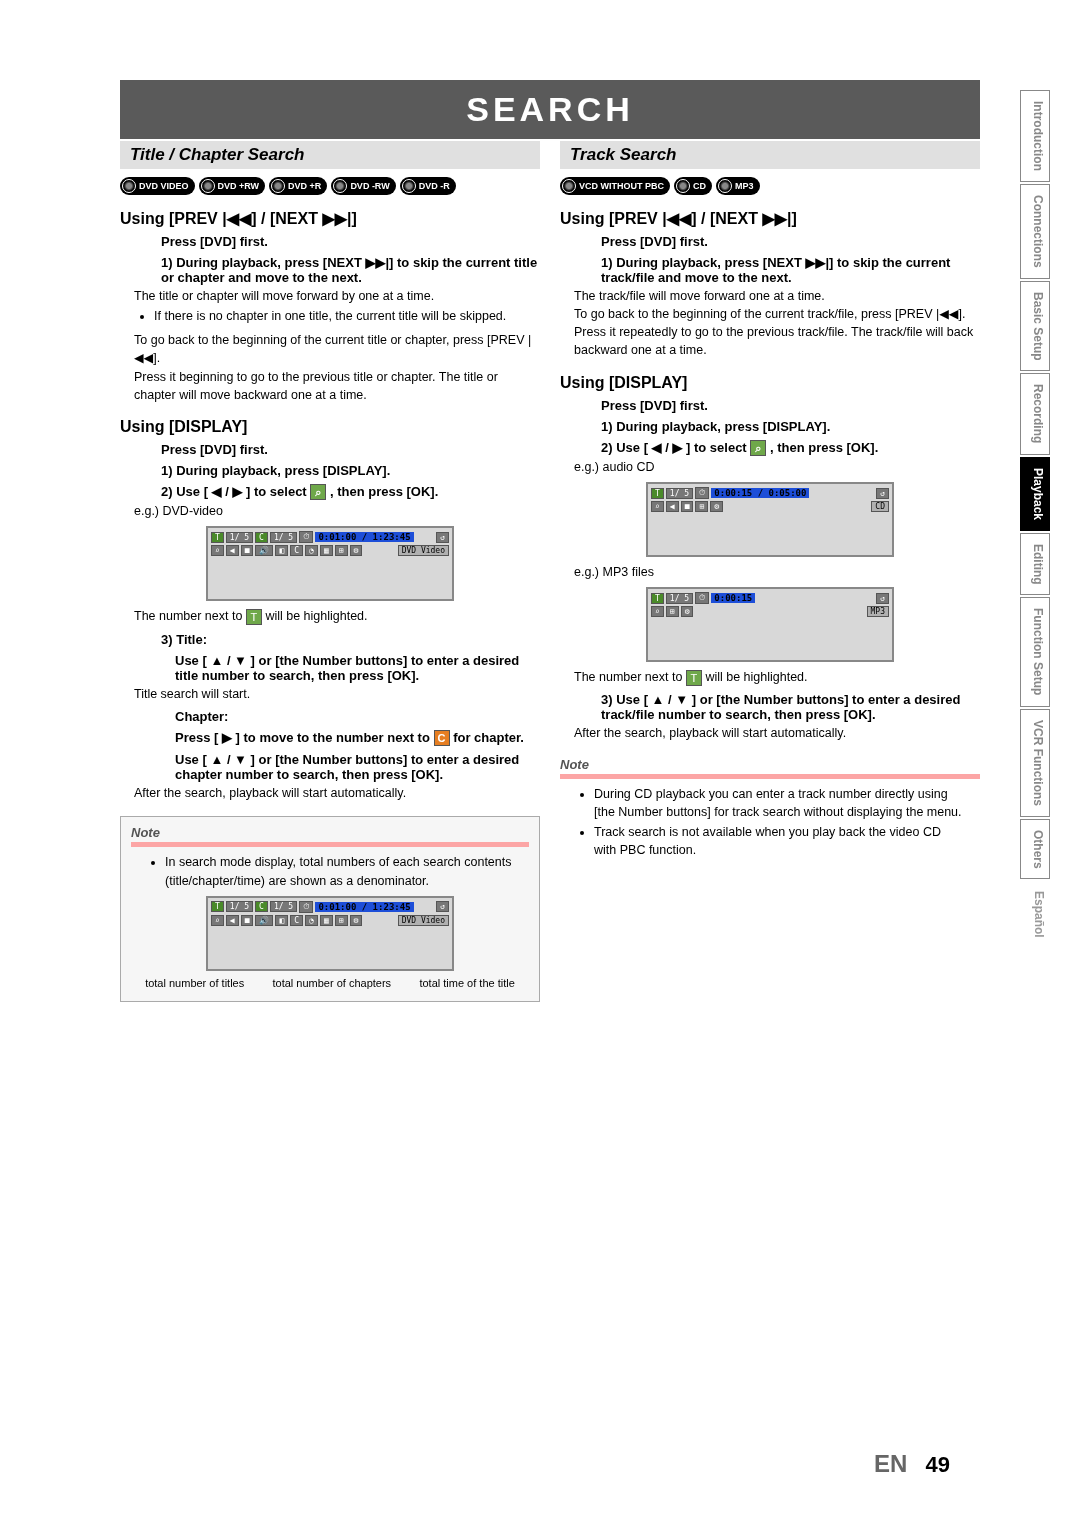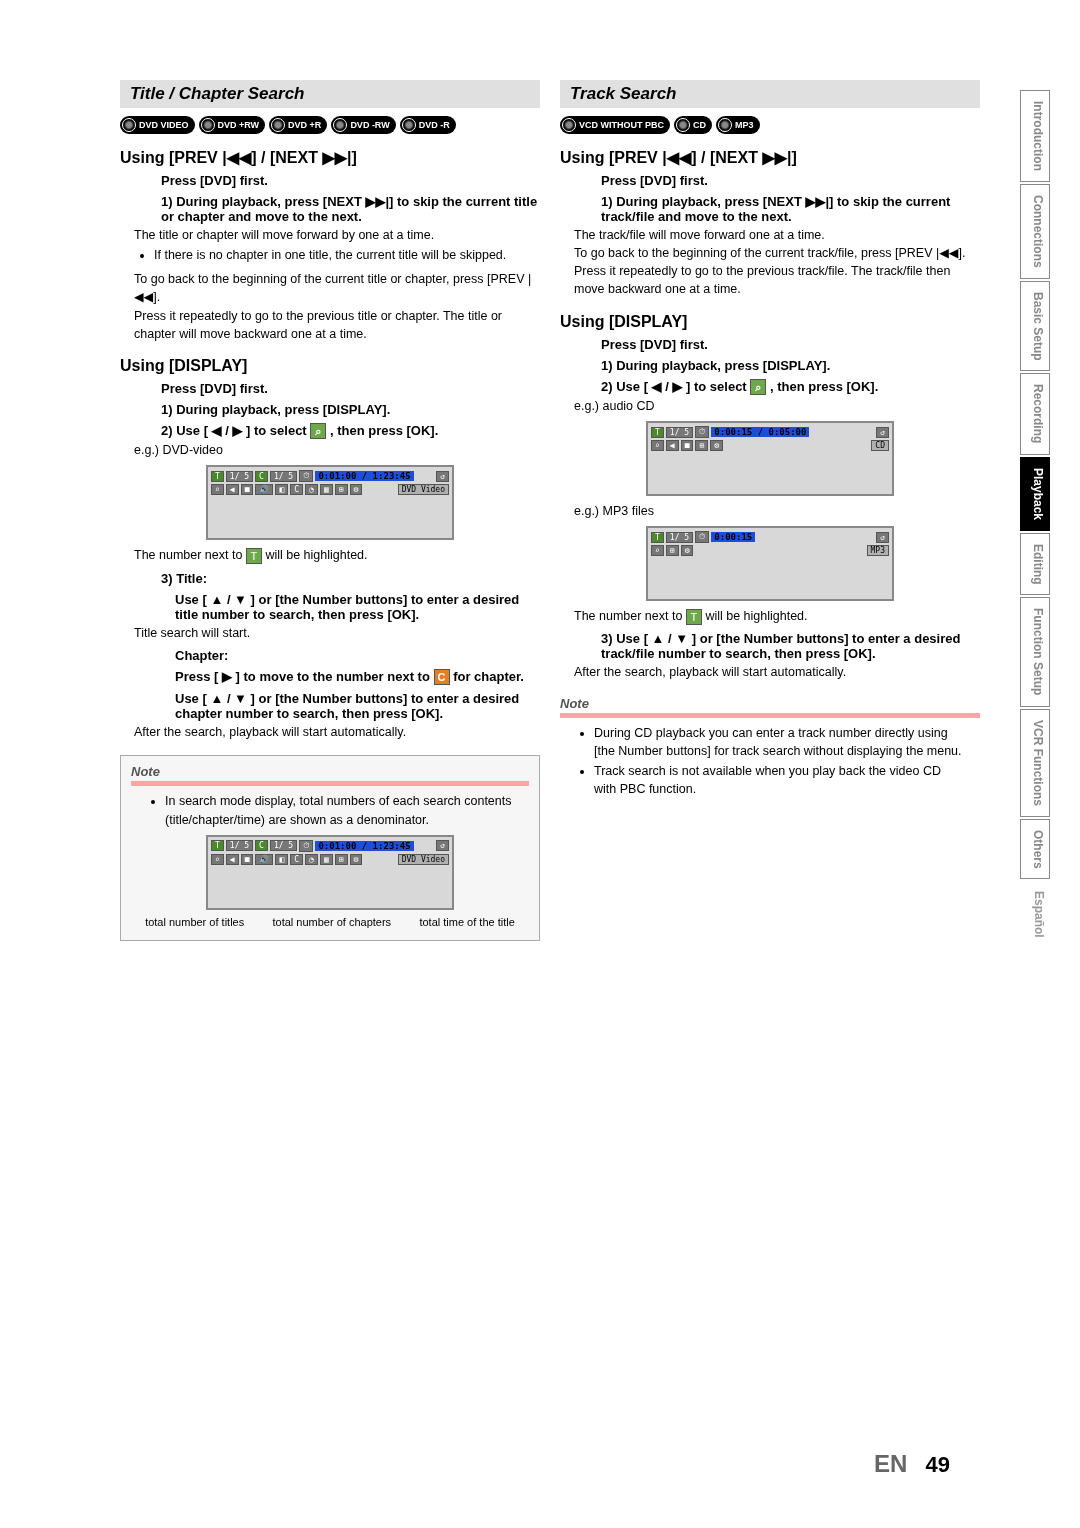--- a/index.html
+++ b/index.html
@@ -186,20 +186,21 @@
     bottom: 50px;
     font-size: 22px;
     font-weight: bold;
   }
   .footer .lang { color: #666; margin-right: 12px; font-size: 24px; }
 </style>
 </head>
 <body>
 
 <div class="page">
+  <div class="title-bar">SEARCH</div>
 
   <div class="columns">
 
     <div class="col">
       <div class="section-header">Title / Chapter Search</div>
 
       <div class="badges">
         <span class="badge">
             <span class="disc"></span>
             <span>DVD VIDEO</span>
@@ -223,21 +224,21 @@
       </div>
 
       <h3 class="sub-heading">Using [PREV |◀◀] / [NEXT ▶▶|]</h3>
       <div class="step-bold">Press [DVD] first.</div>
       <div class="step-bold">1) During playback, press [NEXT ▶▶|] to skip the current title or chapter and move to the next.</div>
       <div class="body-text indent">The title or chapter will move forward by one at a time.</div>
       <ul>
           <li>If there is no chapter in one title, the current title will be skipped.</li>
         </ul>
       <div class="body-text indent">To go back to the beginning of the current title or chapter, press [PREV |◀◀].</div>
-      <div class="body-text indent">Press it repeatedly to go to the previous title or chapter. The title or chapter will move backward one at a time.</div>
+      <div class="body-text indent">Press it beginning to go to the previous title or chapter. The title or chapter will move backward one at a time.</div>
 
       <h3 class="sub-heading">Using [DISPLAY]</h3>
       <div class="step-bold">Press [DVD] first.</div>
       <div class="step-bold">1) During playback, press [DISPLAY].</div>
       <div class="step-bold">
         <span>2) Use [ ◀ / ▶ ] to select</span>
         <span class="icon-box">⌕</span>
         <span>, then press [OK].</span>
       </div>
       <div class="body-text indent">e.g.) DVD-video</div>
@@ -345,21 +346,21 @@
             <span class="disc"></span>
             <span>MP3</span>
           </span>
       </div>
 
       <h3 class="sub-heading">Using [PREV |◀◀] / [NEXT ▶▶|]</h3>
       <div class="step-bold">Press [DVD] first.</div>
       <div class="step-bold">1) During playback, press [NEXT ▶▶|] to skip the current track/file and move to the next.</div>
       <div class="body-text indent">The track/file will move forward one at a time.</div>
       <div class="body-text indent">To go back to the beginning of the current track/file, press [PREV |◀◀].</div>
-      <div class="body-text indent">Press it repeatedly to go to the previous track/file. The track/file then move backward one at a time.</div>
+      <div class="body-text indent">Press it repeatedly to go to the previous track/file. The track/file will back backward one at a time.</div>
 
       <h3 class="sub-heading">Using [DISPLAY]</h3>
       <div class="step-bold">Press [DVD] first.</div>
       <div class="step-bold">1) During playback, press [DISPLAY].</div>
       <div class="step-bold">
         <span>2) Use [ ◀ / ▶ ] to select</span>
         <span class="icon-box">⌕</span>
         <span>, then press [OK].</span>
       </div>
       <div class="body-text indent">e.g.) audio CD</div>

